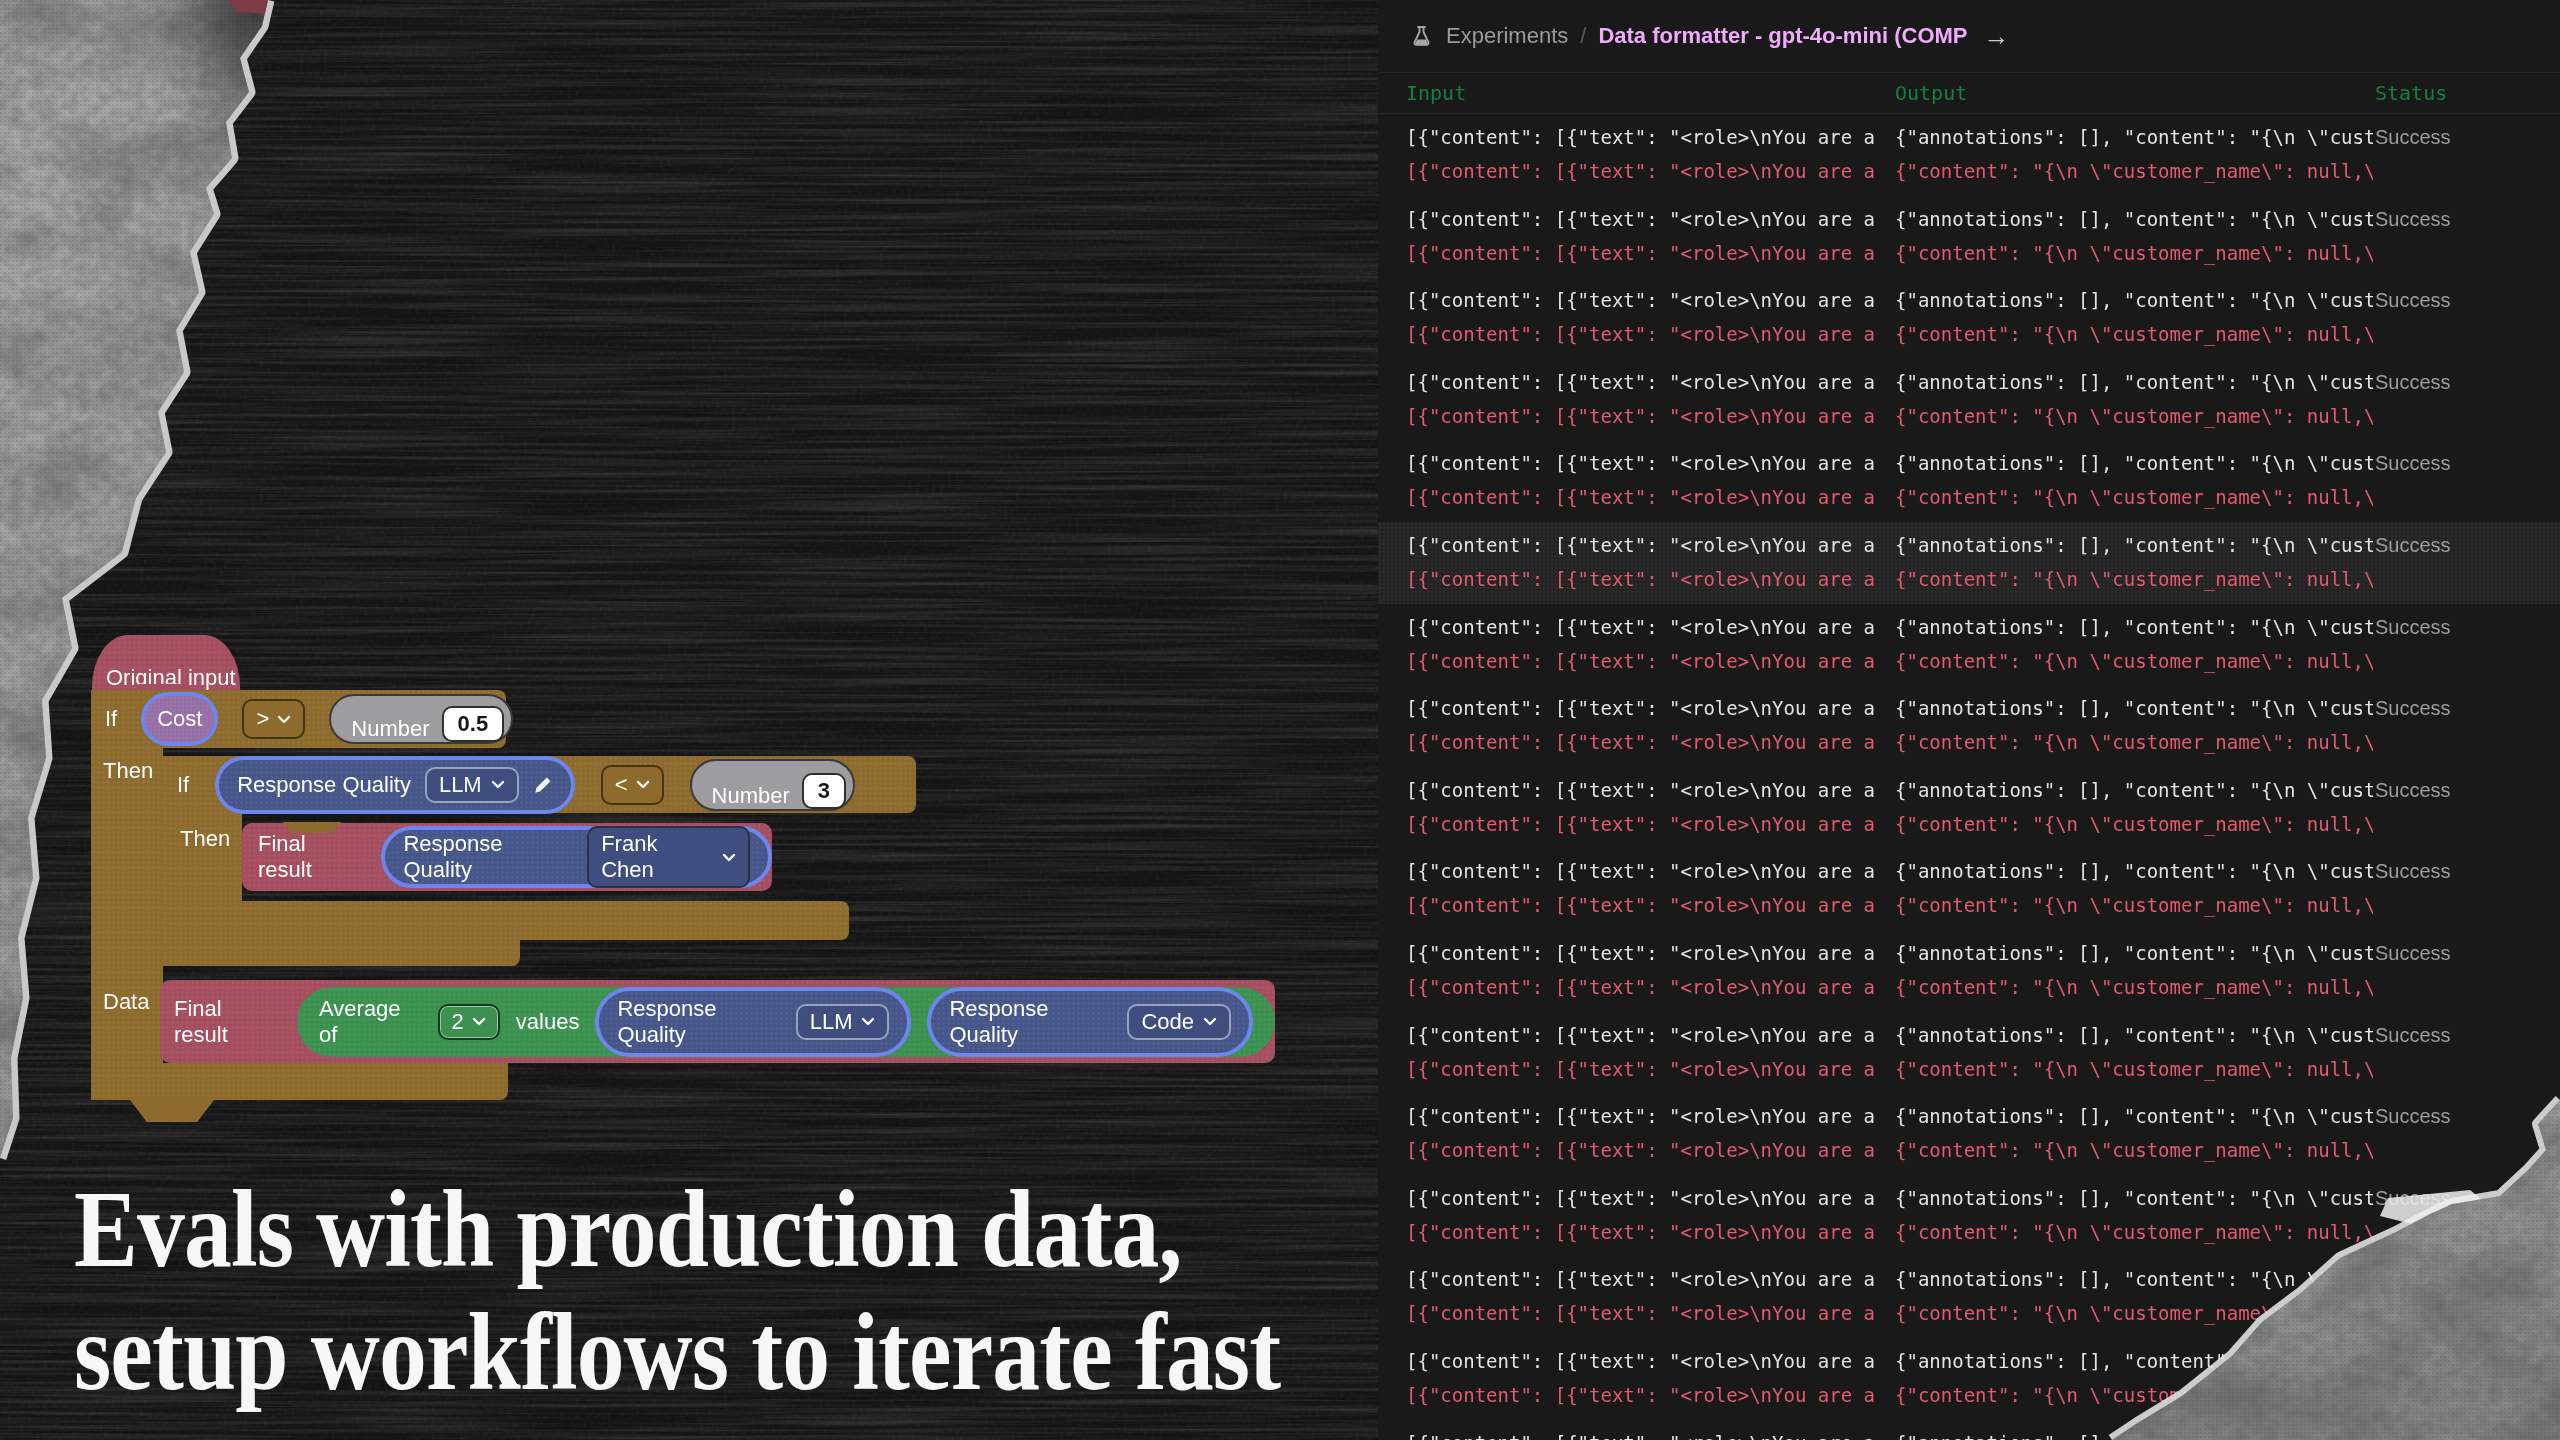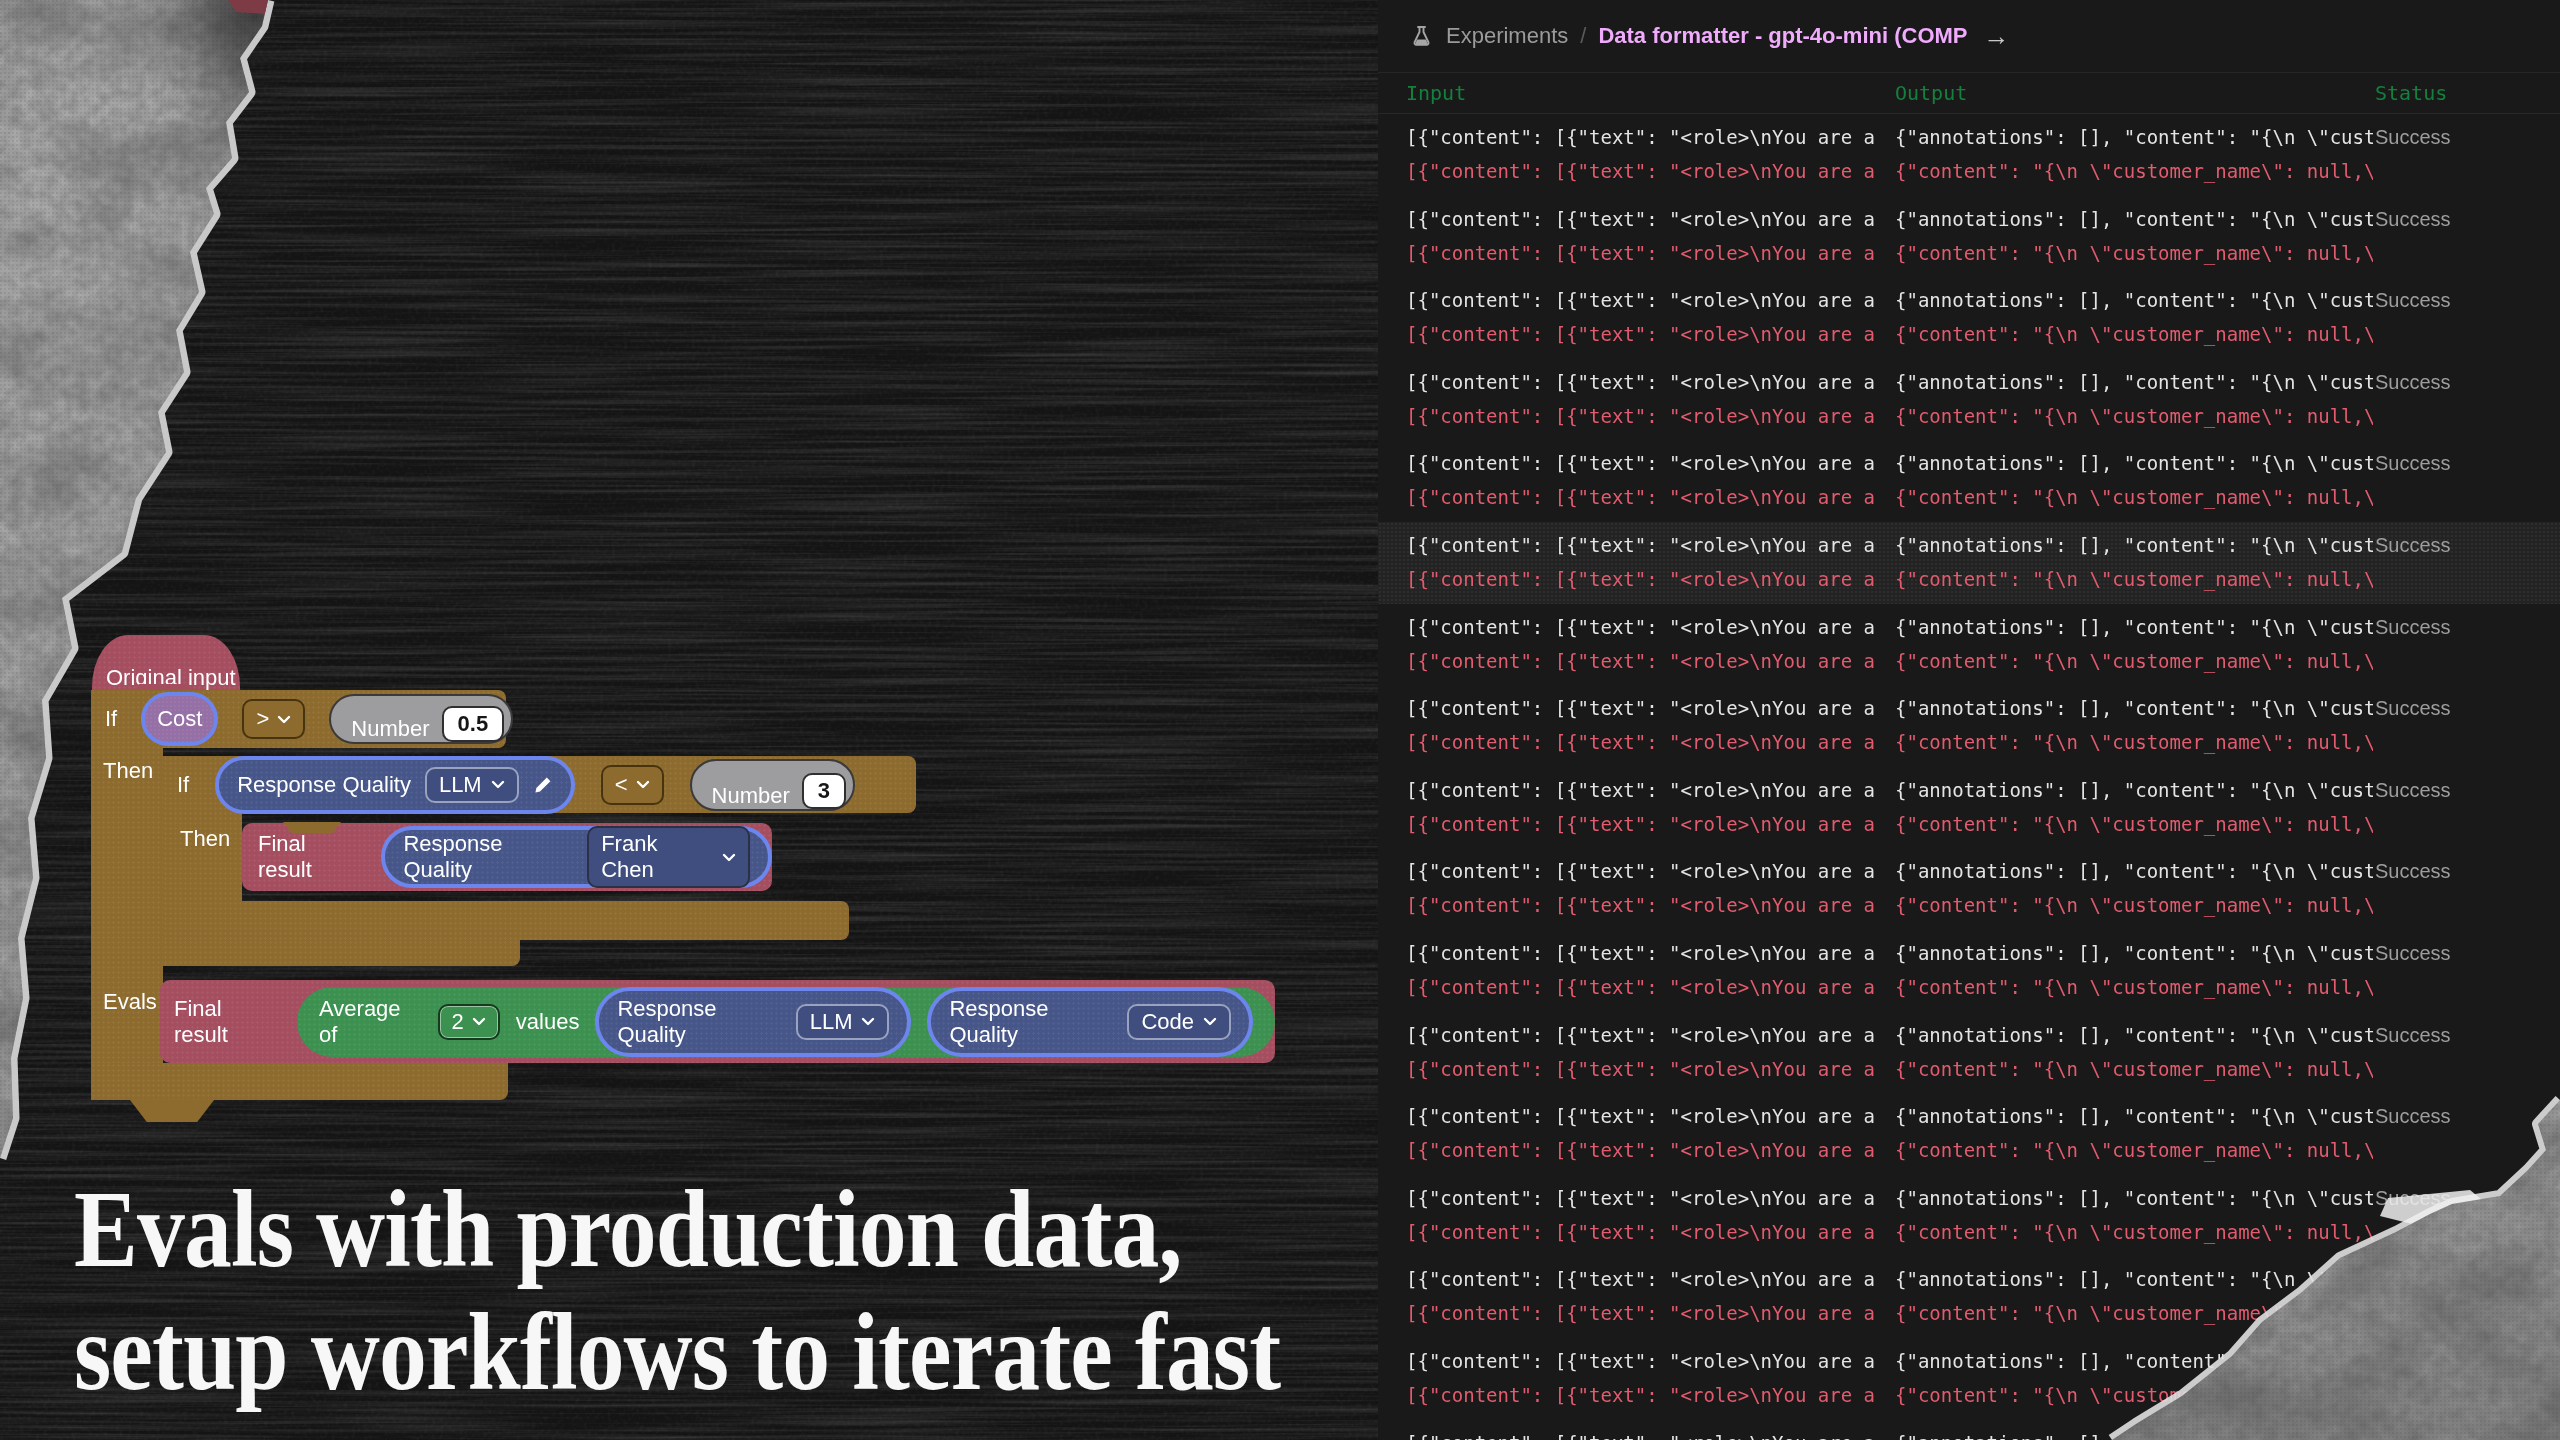--- a/index.html
+++ b/index.html
@@ -408,21 +408,21 @@
               <path d="M2 2l5 5 5-5" fill="none" stroke="#fff" stroke-width="2.4" stroke-linecap="round" stroke-linejoin="round"></path>
             </svg>
         </span>
       </span>
     </div>
     <div class="blk brown" style="left:283px;top:822px;width:58px;height:11px;clip-path:polygon(0 0,100% 0,85% 100%,15% 100%);"></div>
 
     <div class="blk brown tex" style="left:163px;top:901px;width:686px;height:39px;border-radius:0 8px 8px 0;"></div>
     <div class="blk brown tex" style="left:163px;top:940px;width:357px;height:26px;border-radius:0 0 8px 8px;"></div>
 
-    <span class="blklabel" style="left:103px;top:989px;">Evals</span>
+    <span class="blklabel" style="left:103px;top:989px;">Data</span>
 
     <div class="blk maroon tex flexrow" style="left:160px;top:980px;width:1115px;height:83px;border-radius:10px;padding-left:14px;gap:18px;">
       <span>Final result</span>
       <span class="pill-green" style="height:70px;">
         <span>Average of</span>
         <span class="cnt-box">
           <span>2</span>
           <svg class="chev" width="14" height="9" viewBox="0 0 14 9">
               <path d="M2 2l5 5 5-5" fill="none" stroke="#fff" stroke-width="2.4" stroke-linecap="round" stroke-linejoin="round"></path>
             </svg>

